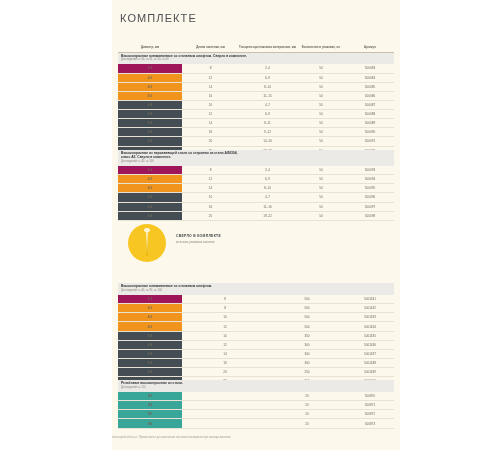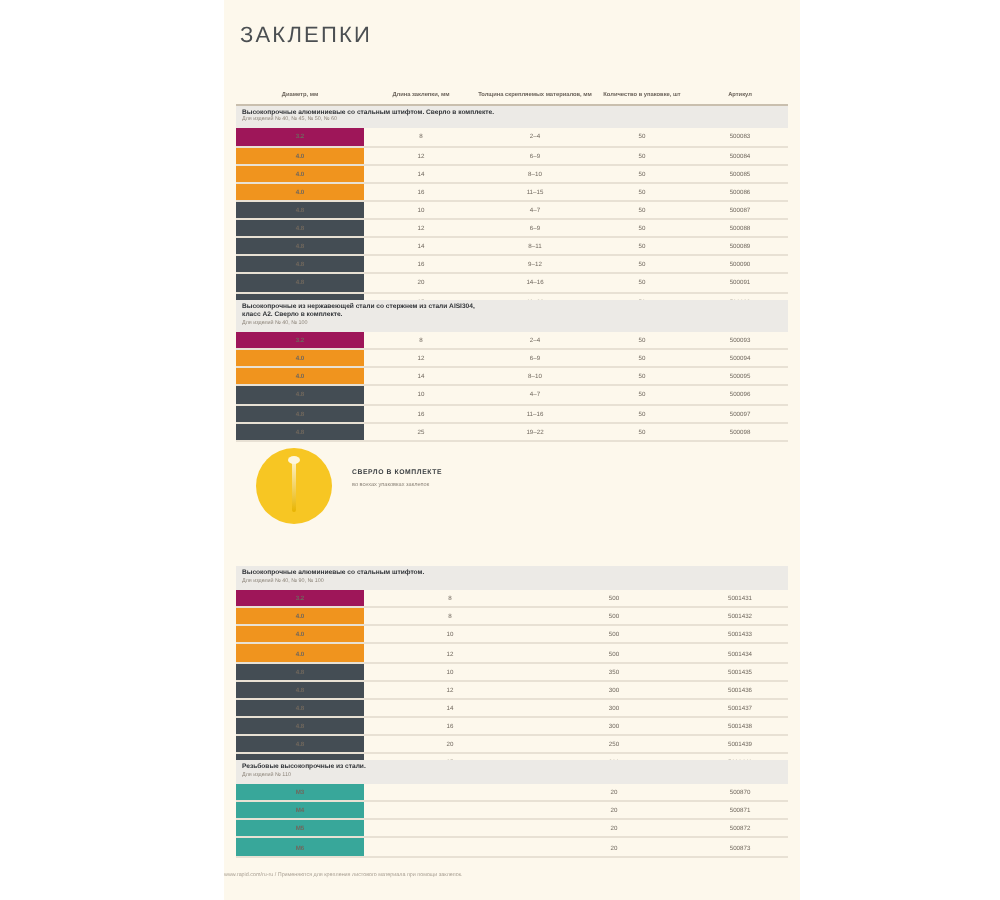--- a/index.html
+++ b/index.html
@@ -77,21 +77,21 @@
   .footer{
     position:absolute;left:112px;top:436px;width:288px;
     font-size:2.7px;color:#a79e91;
   }
 </style>
 </head>
 <body>
 
 <div class="page"></div>
 
-<div class="page-title">ЗАКЛЕПКИ</div>
+<div class="page-title">КОМПЛЕКТЕ</div>
 
 <table class="tbl" style="top:36px">
   <colgroup>
       <col style="width:64px">
       <col style="width:57px">
       <col style="width:57px">
       <col style="width:50px">
       <col style="width:48px">
     </colgroup>
   <tbody>

